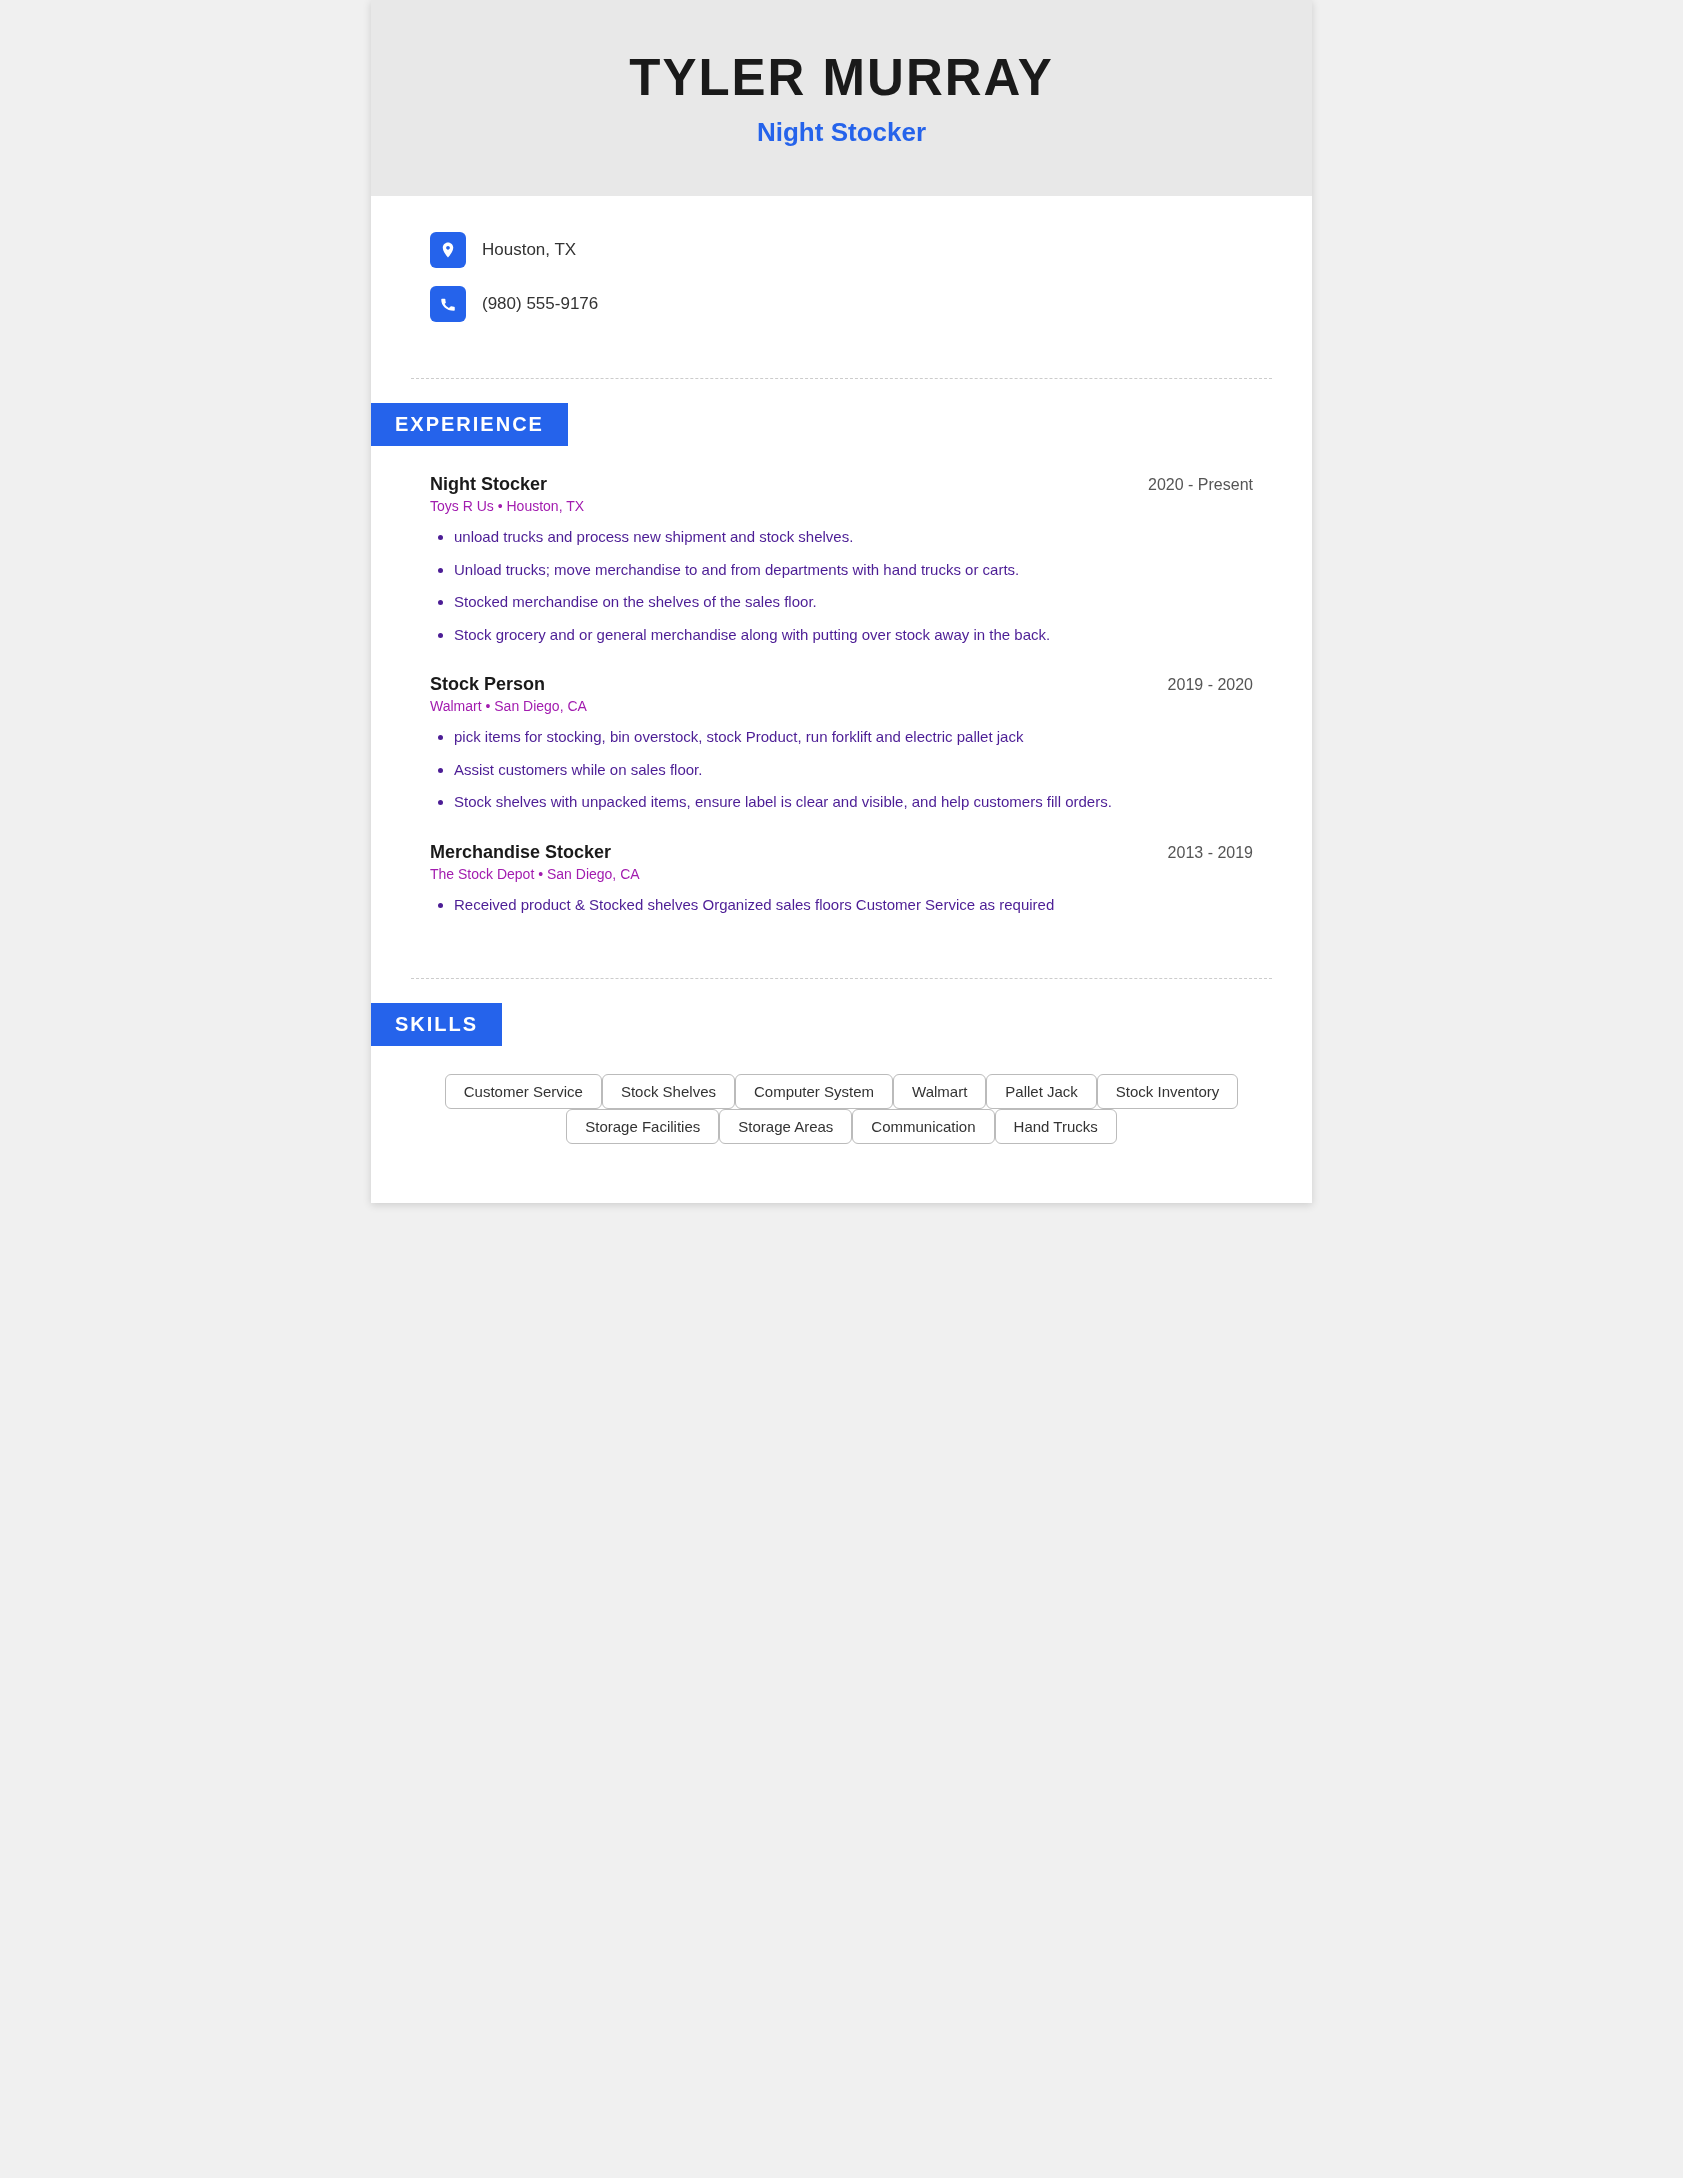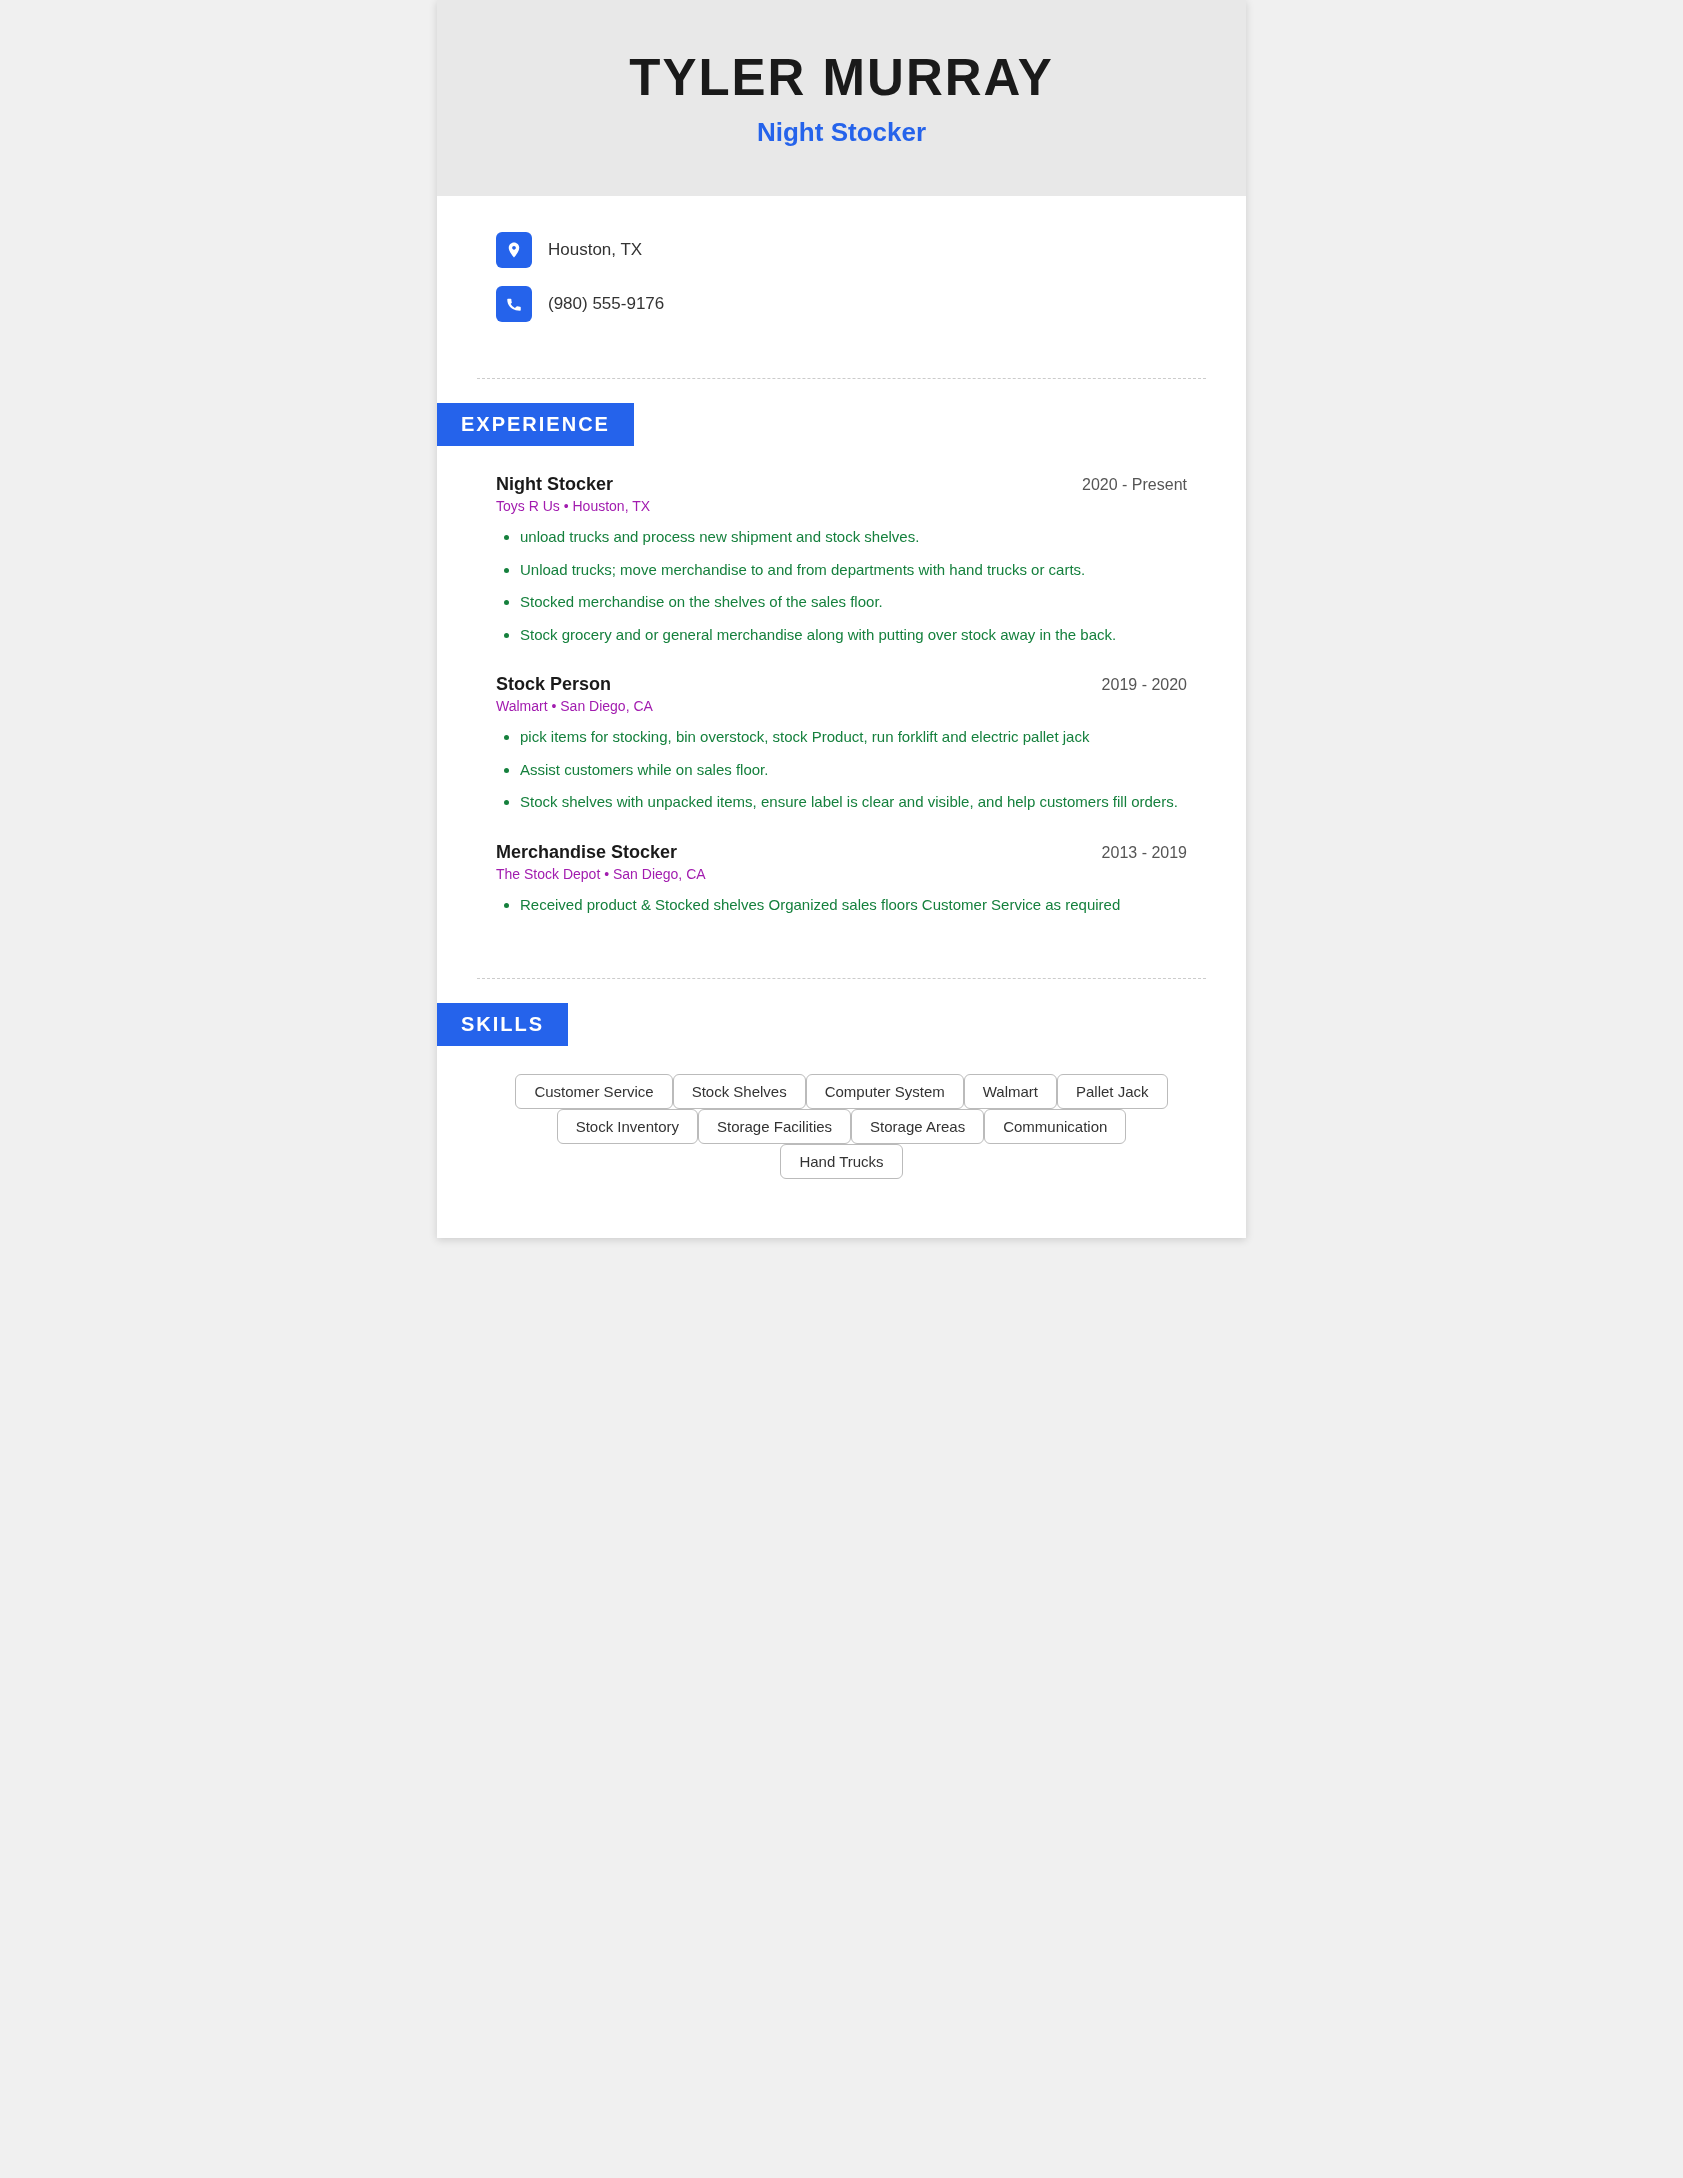--- a/index.html
+++ b/index.html
@@ -6,21 +6,21 @@
     body {
       font-family: 'Arial', sans-serif;
       background: #f0f0f0;
       width: 1683px;
       min-height: 2178px;
       display: flex;
       justify-content: center;
       align-items: flex-start;
     }
     .resume-container {
-      width: 809px;
+      width: 941px;
       background: #fff;
       margin: 0 auto;
       box-shadow: 0 2px 8px rgba(0,0,0,0.15);
     }
     .header {
       background: #e8e8e8;
       text-align: center;
       padding: 48px 40px 48px;
     }
     .header-name {
@@ -108,21 +108,21 @@
       font-size: 14px;
       color: #a21caf;
       margin-bottom: 12px;
     }
     .job-bullets {
       list-style: disc;
       padding-left: 24px;
     }
     .job-bullets li {
       font-size: 15px;
-      color: #15803d;
+      color: #4c1d95;
       margin-bottom: 10px;
       line-height: 1.5;
     }
     .skills-section {
       padding: 0 59px 59px;
     }
     .skills-header {
       display: inline-block;
       background: #2563eb;
       color: #ffffff;

